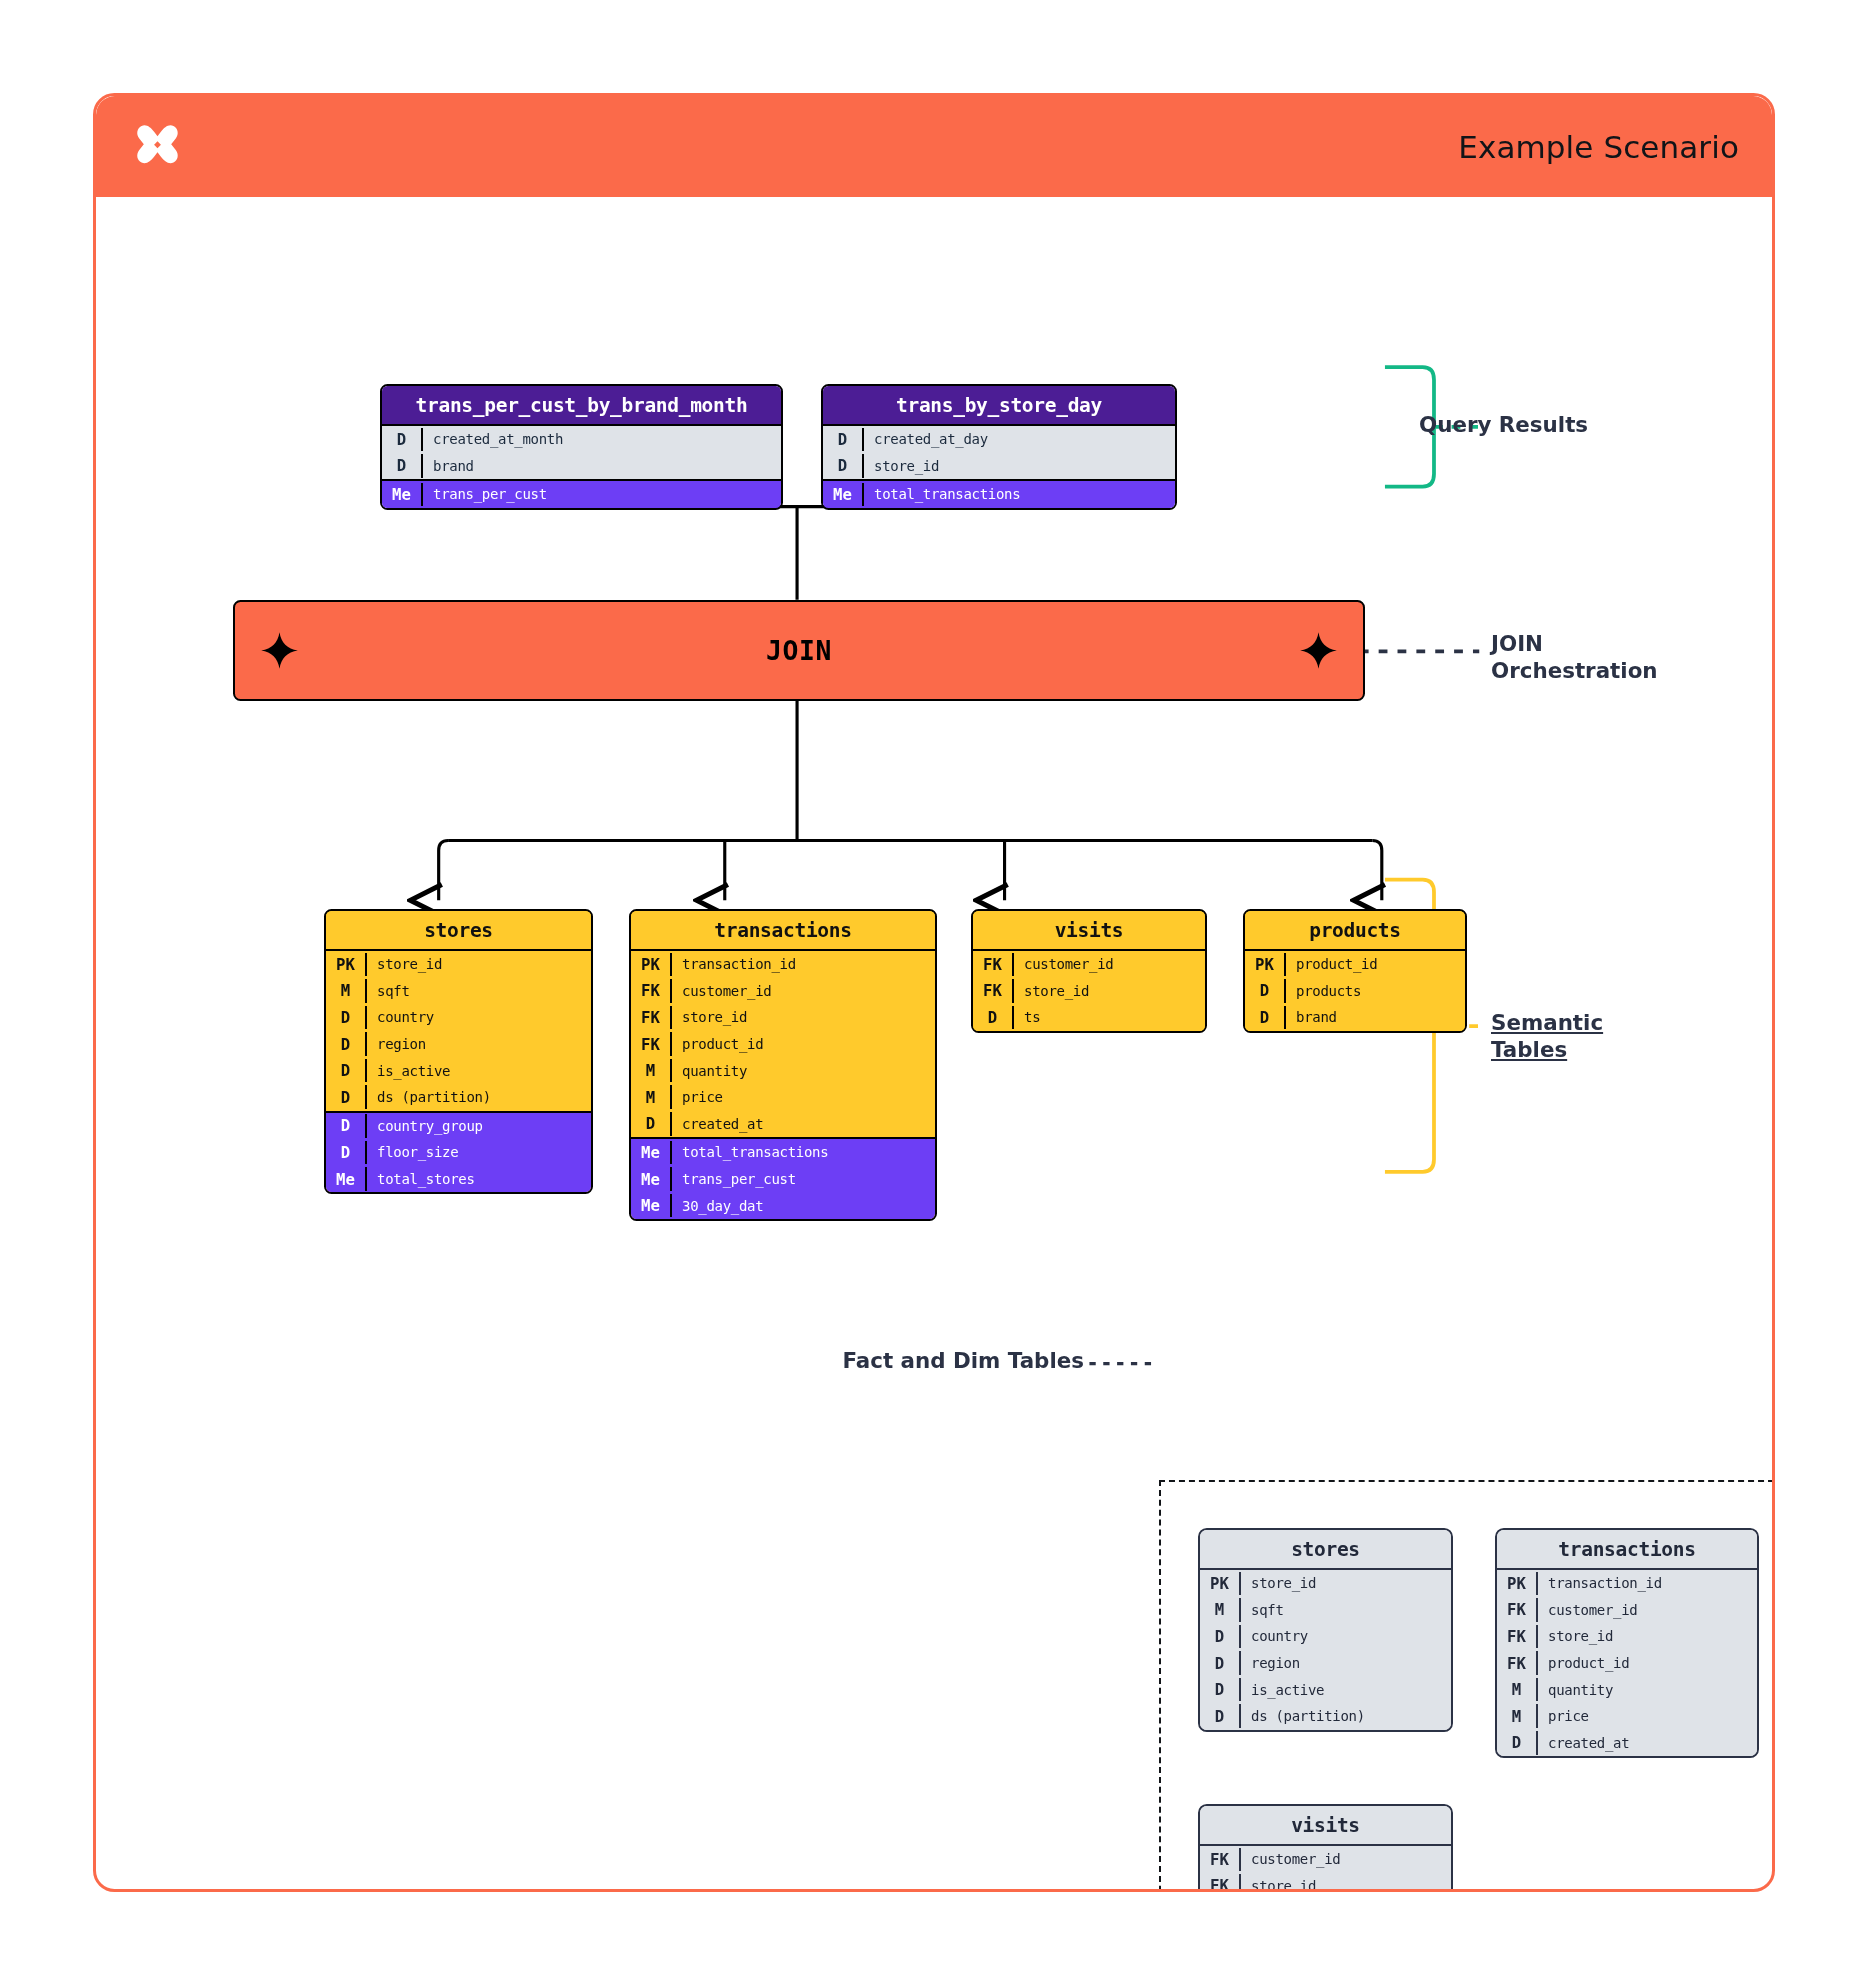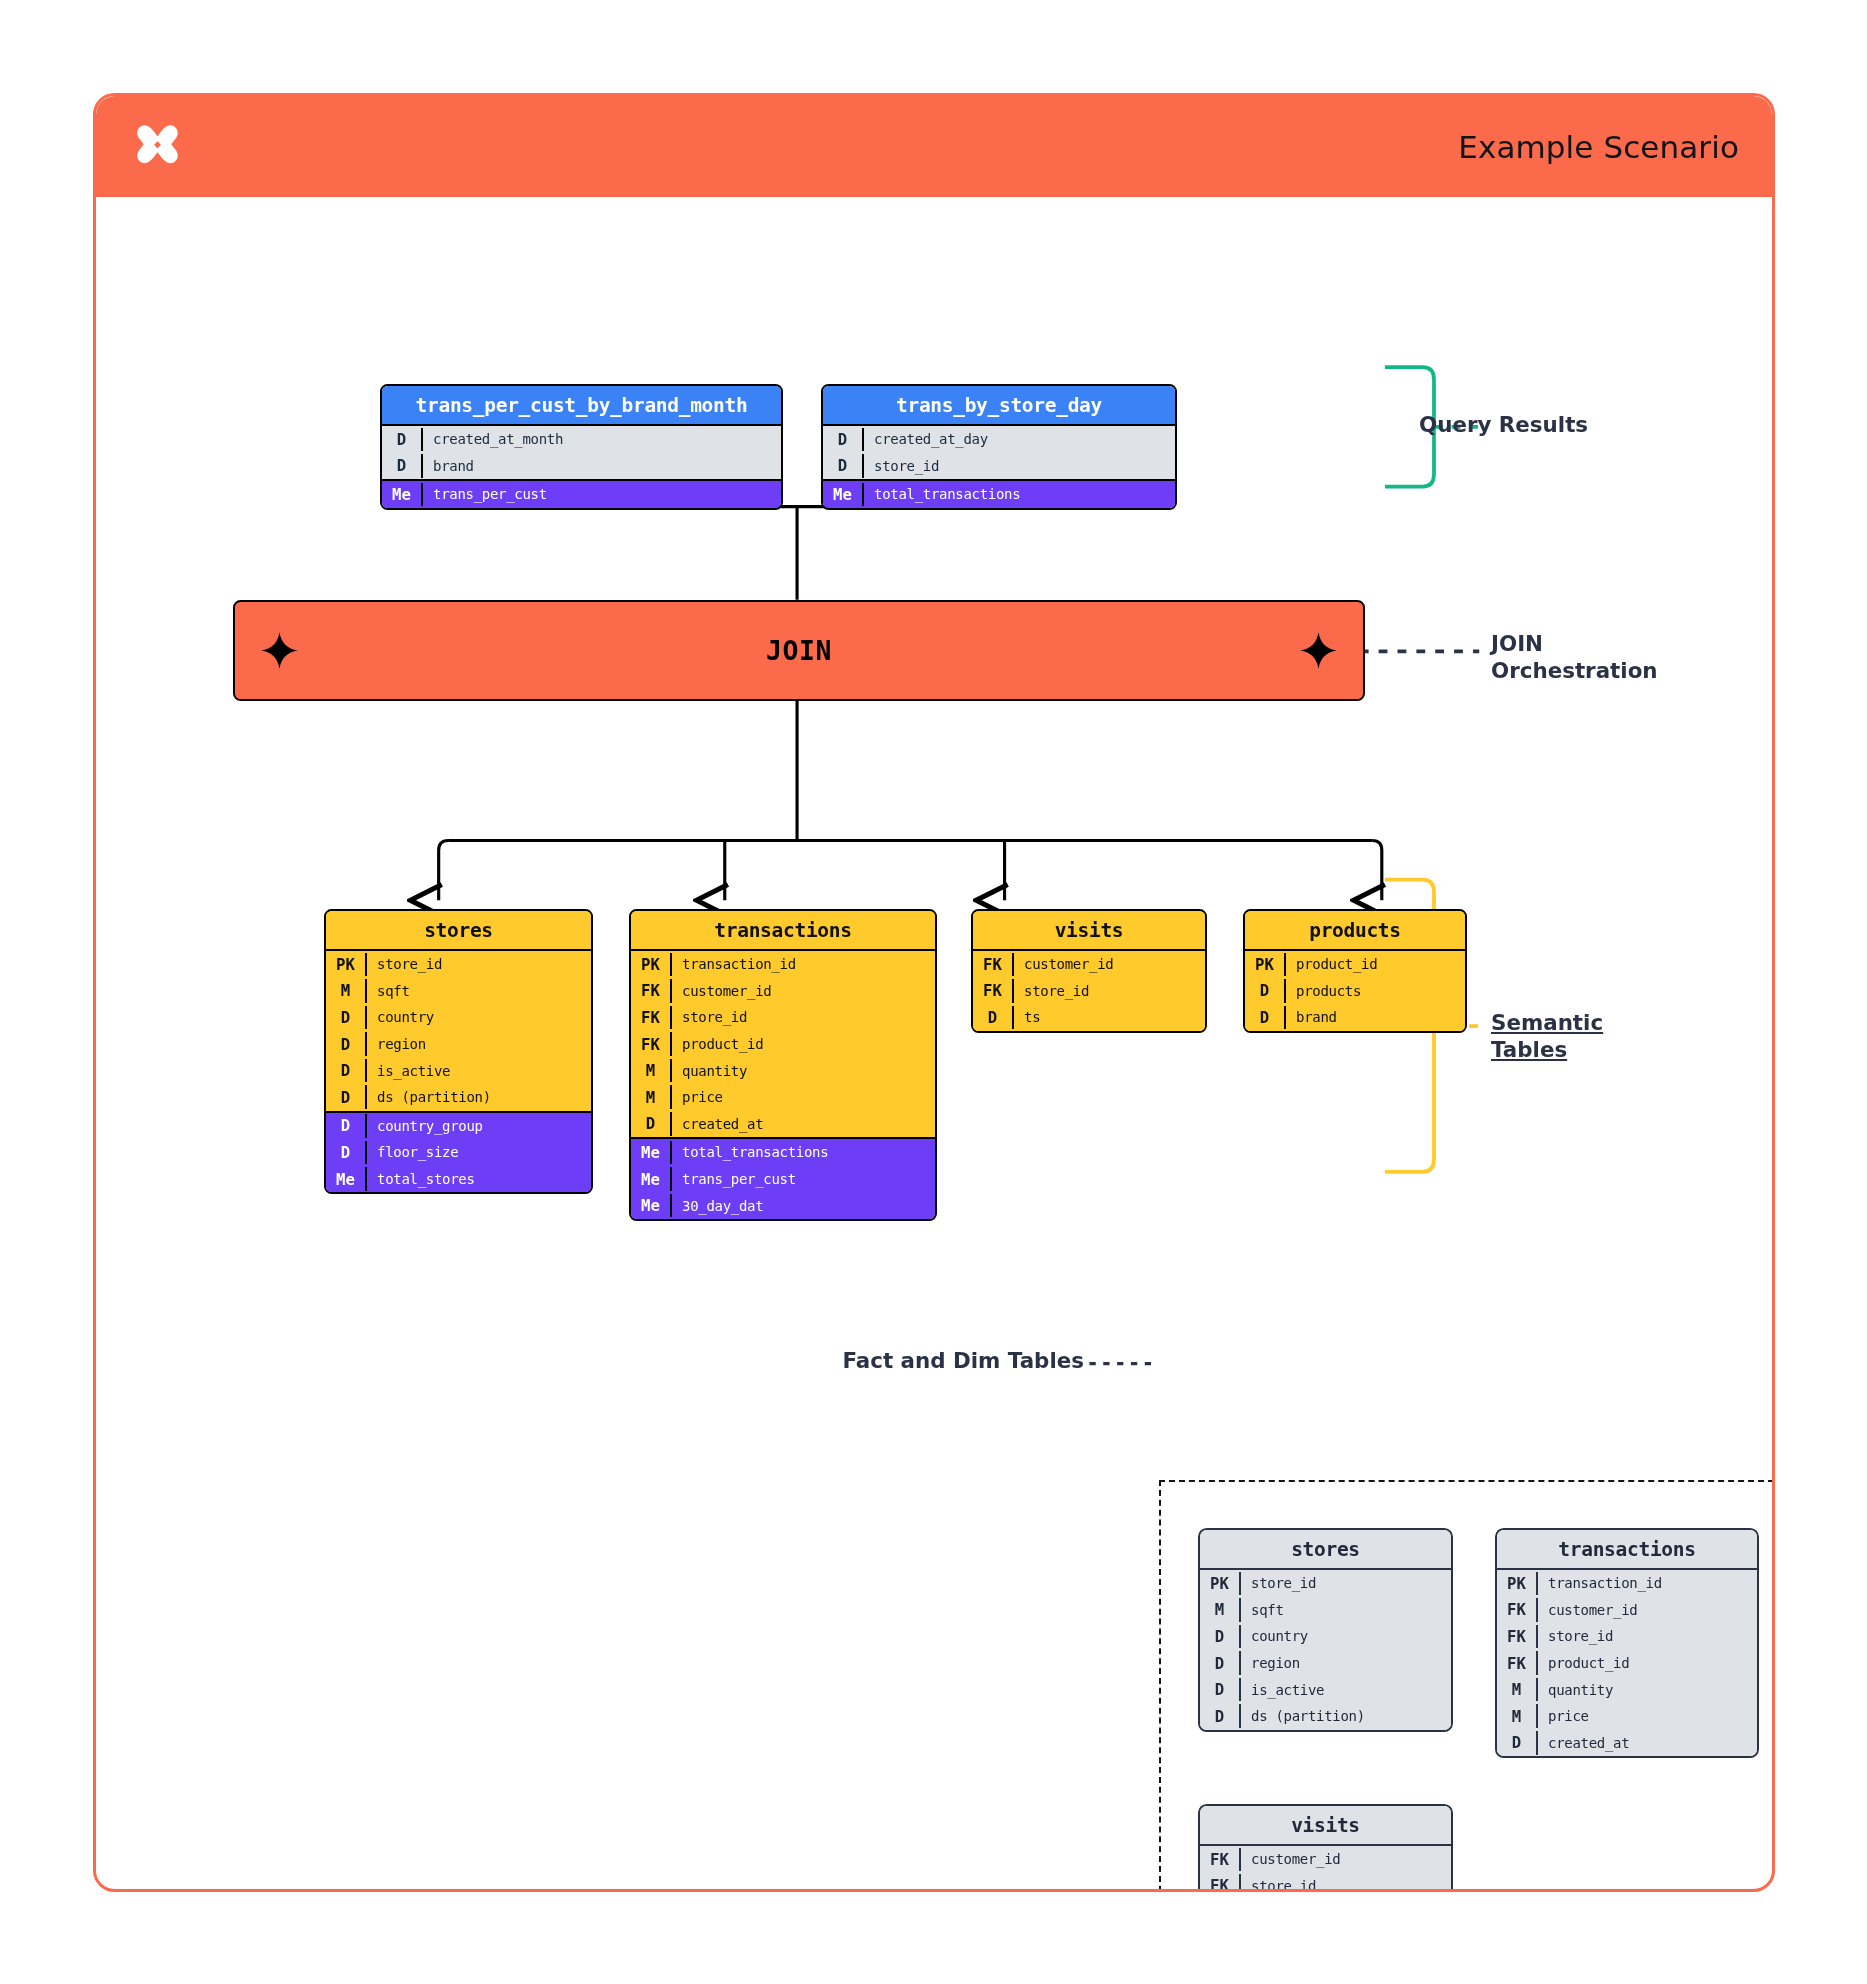--- a/index.html
+++ b/index.html
@@ -72,21 +72,21 @@
   .tbl .v {
     flex: 1 1 auto;
     font-size: 14px; font-weight: 400;
     padding: 3.8px 0 3.8px 10px;
     border-left: 2.5px solid #000;
     white-space: nowrap;
     letter-spacing: -0.3px;
   }
 
   
-  .tbl.green .ttitle { background: #3b82f6; color: #ffffff; }
+  .tbl.green .ttitle { background: #4c1d95; color: #ffffff; }
   .tbl.green .dims   { background: #dfe3e8; color: #1b2a3d; }
   .tbl.green .mets   { background: #6d3ef5; color: #ffffff; }
   .tbl.green .dims .v, .tbl.green .dims .k { border-color:#000; }
   .tbl.green .mets .v { border-left-color:#000; }
 
   
   .tbl.yellow { background: #ffca2c; }
   .tbl.yellow .ttitle { background: #ffca2c; color: #111111; }
   .tbl.yellow .dims   { background: #ffca2c; color: #111111; }
   .tbl.yellow .mets   { background: #6d3ef5; color: #ffffff; }

